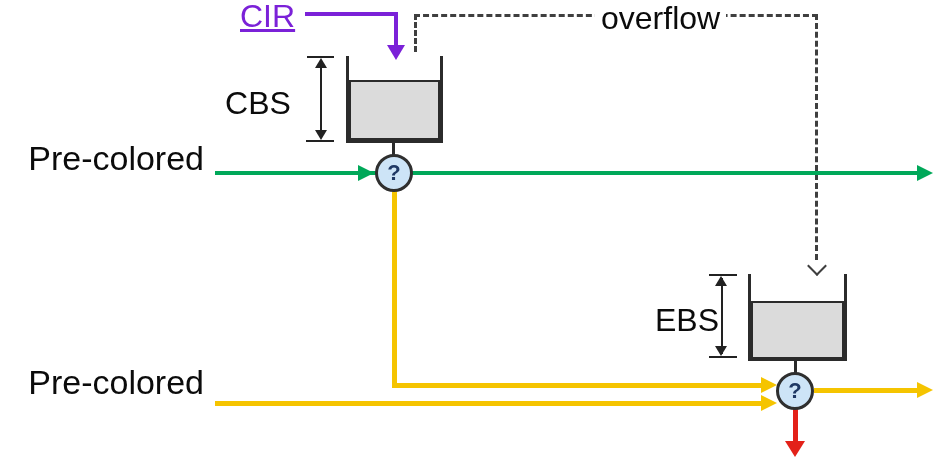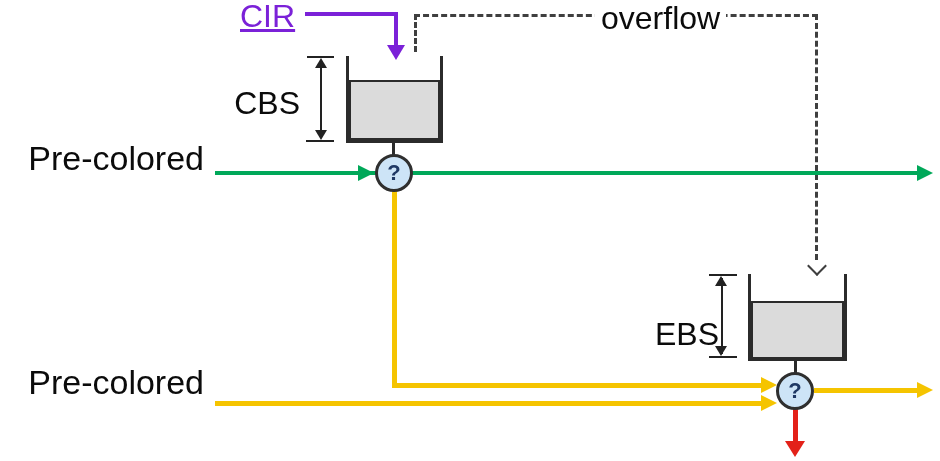--- a/index.html
+++ b/index.html
@@ -90,32 +90,32 @@
 
   <div class="bucket-shell" style="left:346px;top:56px;width:97px;height:87px;"></div>
   <div class="bucket-fill" style="left:349px;top:80px;width:91px;height:60px;"></div>
   <div class="stem" style="left:392px;top:143px;height:12px;"></div>
 
   <div class="dim-line" style="left:320px;top:60px;height:78px;"></div>
   <div class="dim-cap" style="left:307px;top:56px;width:27px;"></div>
   <div class="dim-cap" style="left:306px;top:140px;width:28px;"></div>
   <div class="tri up dim" style="left:315px;top:58px;"></div>
   <div class="tri down dim" style="left:315px;top:130px;"></div>
-  <div class="label small-label" style="left:200px;top:86px;width:100px;text-align:right;">CBS</div>
+  <div class="label small-label" style="left:208px;top:86px;width:100px;text-align:center;">CBS</div>
 
   <div class="bucket-shell" style="left:748px;top:274px;width:99px;height:87px;"></div>
   <div class="bucket-fill" style="left:751px;top:301px;width:93px;height:58px;"></div>
   <div class="stem" style="left:794px;top:361px;height:12px;"></div>
 
   <div class="dim-line" style="left:721px;top:278px;height:76px;"></div>
   <div class="dim-cap" style="left:709px;top:274px;width:28px;"></div>
   <div class="dim-cap" style="left:709px;top:356px;width:28px;"></div>
   <div class="tri up dim" style="left:715px;top:276px;"></div>
   <div class="tri down dim" style="left:715px;top:346px;"></div>
-  <div class="label small-label" style="left:619px;top:303px;width:100px;text-align:right;margin-top:14px;">EBS</div>
+  <div class="label small-label" style="left:619px;top:303px;width:100px;text-align:right;">EBS</div>
 
   <div class="valve" style="left:375px;top:154px;">
     <span>?</span>
   </div>
   <div class="valve" style="left:776px;top:372px;">
     <span>?</span>
   </div>
 
 </div>
 

